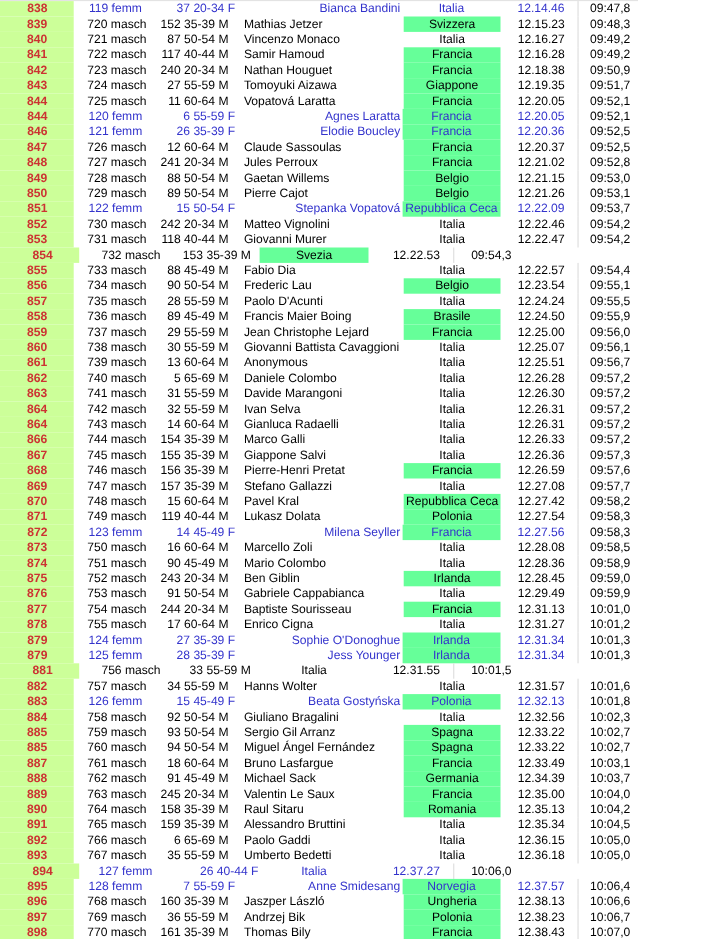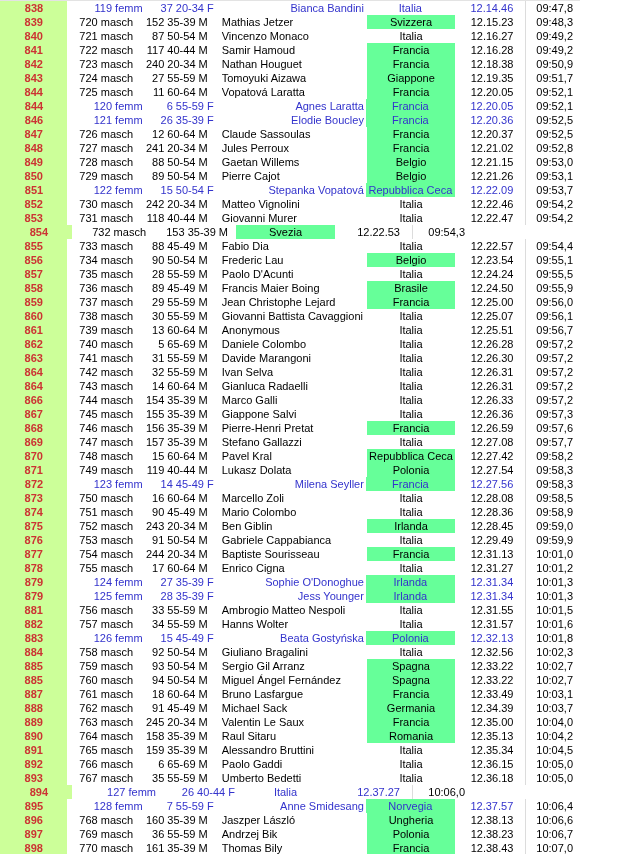--- a/index.html
+++ b/index.html
@@ -10,21 +10,21 @@
   .cell{box-sizing:border-box;overflow:hidden;white-space:nowrap;}
   .c-rank{width:72px;background:var(--rank-bg,#ccff99);color:var(--rank-fg,#cc3333);
           font-weight:bold;text-align:right;padding-right:24px;}
   .c-catpos{width:85px;text-align:right;padding-right:11px;}
   .c-cat{width:79px;text-align:right;padding-right:8px;}
   .c-name{width:168px;text-align:left;padding-left:6px;}
   .c-country{width:99px;text-align:center;}
   .c-country.hl{background:var(--hl-bg,#66ff99);}
   .c-time{width:77px;text-align:right;padding-right:12px;}
   .c-pace{width:60px;text-align:right;padding-right:7px;border-left:1px solid #dcdcdc;color:#000;}
-  .row.f .c-catpos{padding-right:1px;}
+  .row.f .c-catpos{padding-right:1px;text-align:center;}
   .row.f .c-cat{padding-right:1px;}
   .row.f .c-name{text-align:right;padding-left:0;padding-right:2px;}
   .row.f .c-catpos,.row.f .c-cat,.row.f .c-name,
   .row.f .c-country,.row.f .c-time{color:var(--female-fg,#3333cc);}
 </style>
 </head>
 <body>
 
 <main class="table">
     <div class="row f">
@@ -410,21 +410,20 @@
     <div class="cell c-cat">28 35-39 F</div>
     <div class="cell c-name">Jess Younger</div>
     <div class="cell c-country hl">Irlanda</div>
     <div class="cell c-time">12.31.34</div>
     <div class="cell c-pace">10:01,3</div>
   </div>
     <div class="row m">
     <div class="cell c-rank">881</div>
     <div class="cell c-catpos">756 masch</div>
     <div class="cell c-cat">33 55-59 M</div>
-    <div class="cell c-name">Ambrogio Matteo Nespoli</div>
     <div class="cell c-country">Italia</div>
     <div class="cell c-time">12.31.55</div>
     <div class="cell c-pace">10:01,5</div>
   </div>
     <div class="row m">
     <div class="cell c-rank">882</div>
     <div class="cell c-catpos">757 masch</div>
     <div class="cell c-cat">34 55-59 M</div>
     <div class="cell c-name">Hanns Wolter</div>
     <div class="cell c-country">Italia</div>

